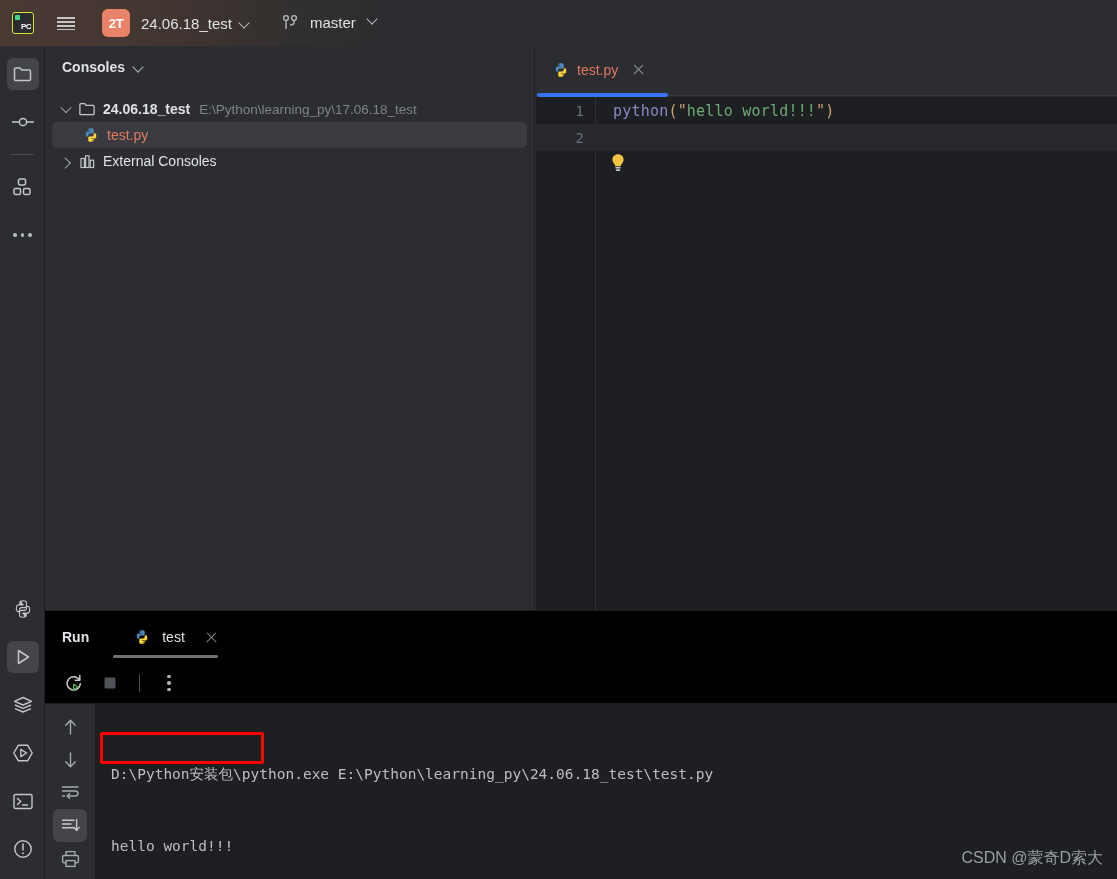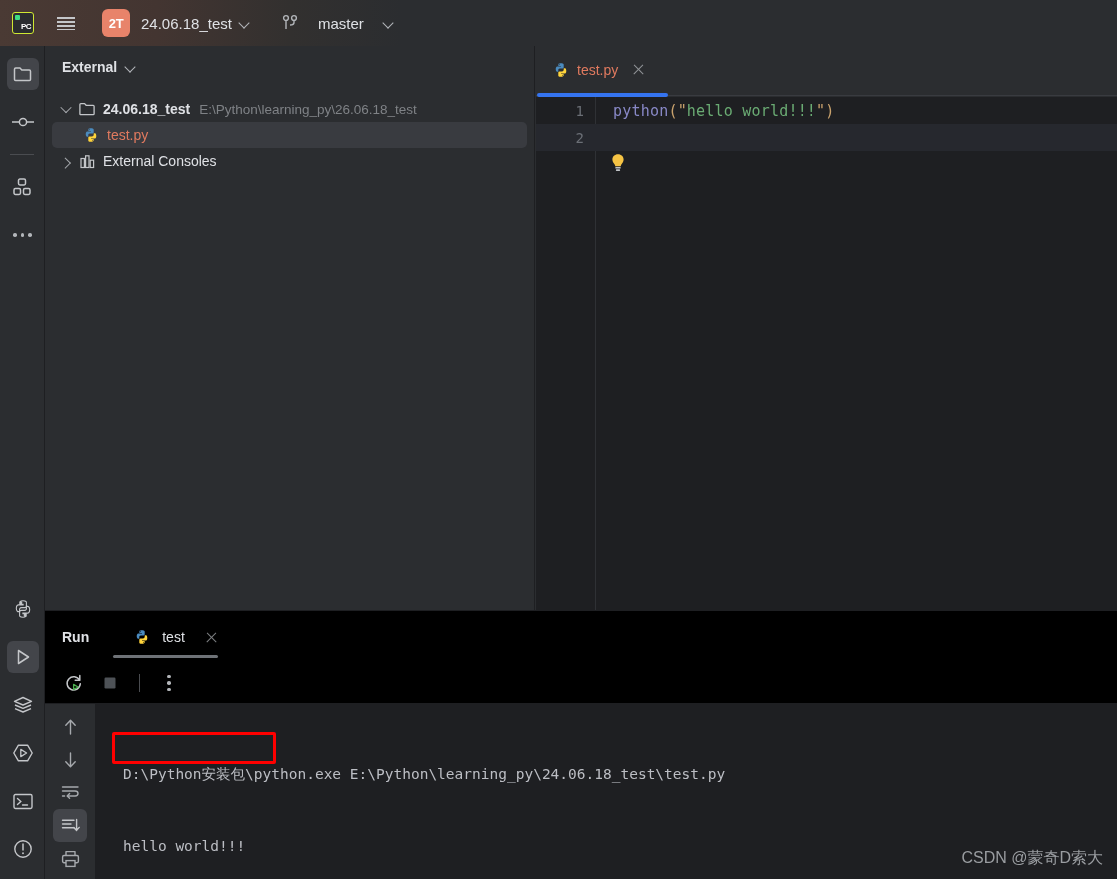--- a/index.html
+++ b/index.html
@@ -37,21 +37,21 @@
     background: repeating-linear-gradient(to bottom, #c4c6c9 0 2px, transparent 2px 4px);
   }
   .tb-badge {
     width: 28px; height: 28px; border-radius: 6px; background: #e8836a;
     color: #ffffff; font-size: 13px; font-weight: bold;
     display: flex; align-items: center; justify-content: center;
     margin-left: 16px; letter-spacing: -0.3px;
   }
   .tb-proj { display: flex; align-items: center; gap: 8px; margin-left: 11px; }
   .tb-proj-name { color: #dfe1e5; font-size: 15px; }
-  .tb-branch { display: flex; align-items: center; gap: 20px; margin-left: 32px; }
+  .tb-branch { display: flex; align-items: flex-start; gap: 12px; margin-left: 32px; }
   .tb-branch-name { color: #dfe1e5; font-size: 15px; }
   .chev { width: 10px; height: 10px; position: relative; display: inline-block; }
   .chev::after {
     content: ""; position: absolute; left: 0; top: 1px; width: 7px; height: 7px;
     border-right: 1.5px solid #b3b6ba; border-bottom: 1.5px solid #b3b6ba;
     transform: rotate(45deg);
   }
 
   
   .rail {
@@ -168,21 +168,21 @@
   .console-wrap { position: relative; height: 176px; background: #1e1f22; display: flex; }
   .console-rail {
     width: 51px; height: 176px; background: #2b2d30; border-right: 1px solid #1e1f22;
     display: flex; flex-direction: column; align-items: center; padding-top: 6px; gap: 0;
   }
   .cr-btn { width: 34px; height: 33px; display: flex; align-items: center; justify-content: center; border-radius: 6px; }
   .cr-btn.active { background: #43454a; }
   .console {
     flex: 1; padding: 10px 0 0 15px;
     font-family: "DejaVu Sans Mono", monospace; font-size: 14.5px; color: #bcbec4;
-    line-height: 24px; white-space: pre; position: relative; margin-left: 12px;
+    line-height: 24px; white-space: pre; position: relative;
   }
   .con-line { height: 24px; }
   .redbox {
     position: absolute; left: 4px; top: 28px; width: 164px; height: 32px;
     border: 3px solid #ff0000; border-radius: 2px; pointer-events: none;
   }
   .watermark {
     position: absolute; right: 14px; bottom: 10px;
     font-size: 16px; color: #9a9da1; font-family: "Liberation Sans", sans-serif; margin-left: 36px;
   }
@@ -304,37 +304,37 @@
             <path d="M10 5 V11" stroke="#c4c6c9" stroke-width="1.5" stroke-linecap="round"></path>
             <circle cx="10" cy="14.2" r="0.95" fill="#c4c6c9"></circle>
           </svg>
         </div>
       </div>
     </div>
   </div>
 
   <div class="project-panel">
     <div class="pp-head">
-      <span class="pp-title">External</span>
+      <span class="pp-title">Consoles</span>
       <span class="chev"></span>
     </div>
 
     <div class="tree">
 
       <div class="tree-row">
         <span class="twisty open">
             <span class="a"></span>
           </span>
         <span class="ic">
           <svg width="16" height="14" viewBox="0 0 16 14">
             <path d="M0.9 11.8 V2.5 Q0.9 1.6 1.8 1.6 H5.6 L7.1 3.3 H14.2 Q15.1 3.3 15.1 4.2 V11.8 Q15.1 12.7 14.2 12.7 H1.8 Q0.9 12.7 0.9 11.8 Z" fill="none" stroke="#c4c6c9" stroke-width="1.3" stroke-linejoin="round"></path>
           </svg>
         </span>
         <span class="node-name">24.06.18_test</span>
-        <span class="node-path">E:\Python\learning_py\26.06.18_test</span>
+        <span class="node-path">E:\Python\learning_py\17.06.18_test</span>
       </div>
 
       <div class="tree-row sel">
         <span class="twisty"></span>
         <span class="ic" style="margin-left:4px;">
           <svg width="16" height="16" viewBox="0 0 16 16">
             <path d="M7.9 1.2 C5.2 1.2 5.4 2.4 5.4 2.4 L5.4 4 H8 V4.5 H4.4 C4.4 4.5 2.7 4.3 2.7 7.1 C2.7 9.9 4.2 9.8 4.2 9.8 H5.3 V8.2 C5.3 8.2 5.2 6.6 6.9 6.6 H9.3 C9.3 6.6 10.7 6.7 10.7 5.3 V2.6 C10.7 2.6 10.9 1.2 7.9 1.2 Z M6.4 2.2 C6.7 2.2 6.9 2.4 6.9 2.7 C6.9 3 6.7 3.2 6.4 3.2 C6.1 3.2 5.9 3 5.9 2.7 C5.9 2.4 6.1 2.2 6.4 2.2 Z" fill="#4b8bbe"></path>
             <path d="M8.1 14.8 C10.8 14.8 10.6 13.6 10.6 13.6 L10.6 12 H8 V11.5 H11.6 C11.6 11.5 13.3 11.7 13.3 8.9 C13.3 6.1 11.8 6.2 11.8 6.2 H10.7 V7.8 C10.7 7.8 10.8 9.4 9.1 9.4 H6.7 C6.7 9.4 5.3 9.3 5.3 10.7 V13.4 C5.3 13.4 5.1 14.8 8.1 14.8 Z M9.6 13.8 C9.3 13.8 9.1 13.6 9.1 13.3 C9.1 13 9.3 12.8 9.6 12.8 C9.9 12.8 10.1 13 10.1 13.3 C10.1 13.6 9.9 13.8 9.6 13.8 Z" fill="#ffd43b"></path>
           </svg>
         </span>

